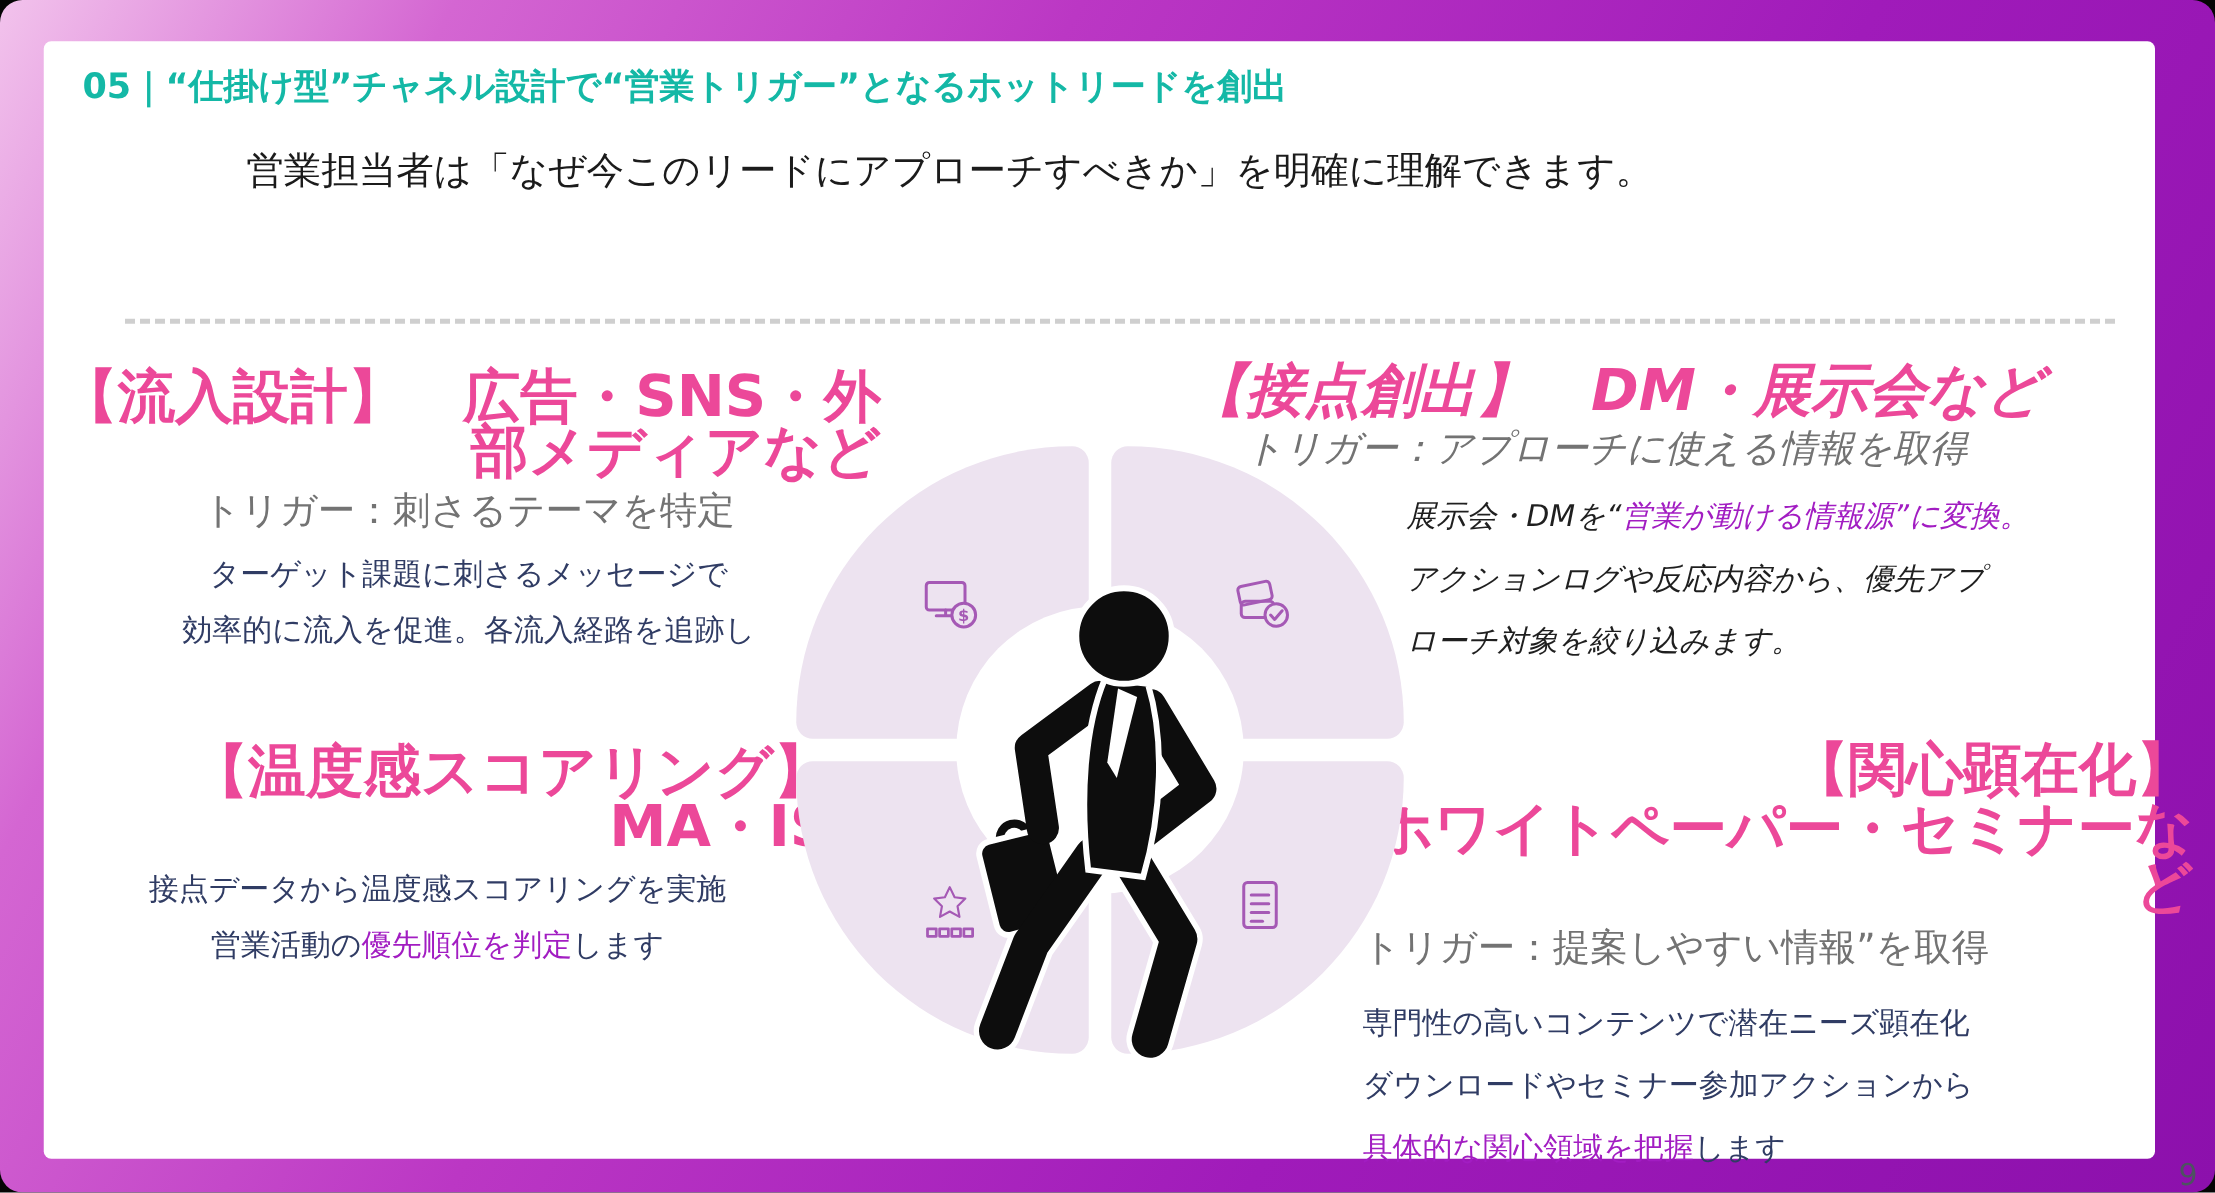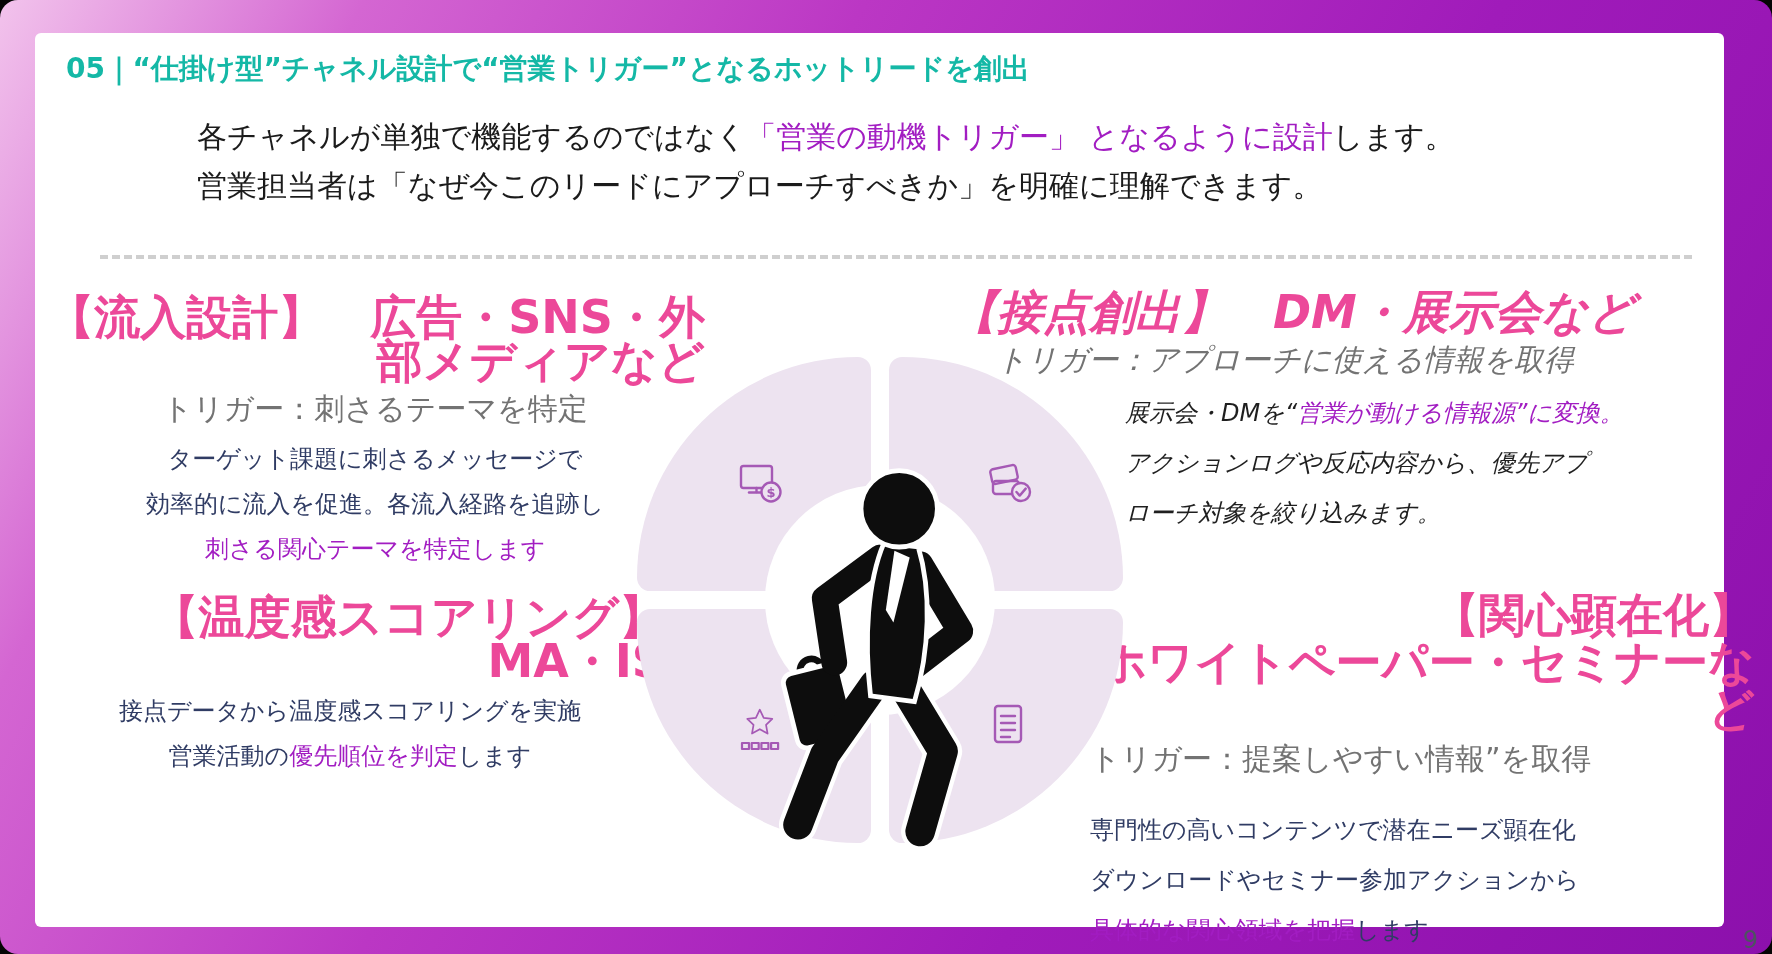--- a/index.html
+++ b/index.html
@@ -34,21 +34,21 @@
   .heading{font-size:46px;font-weight:bold;color:#ec4899;line-height:44px;text-align:right;}
   .trigger{font-size:30px;color:#737373;line-height:44px;margin-top:4px;}
   .bodytext{font-size:24px;line-height:45px;color:#303c64;margin-top:6px;}
   .bodyblack{color:#1f1f1f;}
   .tl-block{left:45px;top:295px;width:660px;}
   .bl-block{left:35px;top:595px;width:630px;}
   .tr-block{left:935px;top:290px;width:700px;font-style:italic;}
   .tr-body{text-align:left;margin-left:190px;line-height:50px;}
   .br-block{left:1090px;top:592px;width:665px;text-align:left;}
   .br-block .heading{line-height:47px;}
-  .br-body{line-height:50px;margin-top:24px;}
+  .br-body{line-height:50px;margin-top:12px;}
   .quad-wrap{left:637px;top:357px;width:486px;height:486px;}
   .quad{position:absolute;width:234px;height:234px;background:#ede3f0;}
   .q-tl{left:0;top:0;border-radius:100% 14px 14px 14px;}
   .q-tr{left:252px;top:0;border-radius:14px 100% 14px 14px;}
   .q-bl{left:0;top:252px;border-radius:14px 14px 14px 100%;}
   .q-br{left:252px;top:252px;border-radius:14px 14px 100% 14px;}
   .center-hole{position:absolute;left:128px;top:128px;width:230px;height:230px;border-radius:50%;background:#ffffff;}
   .q-icon{position:absolute;width:48px;height:48px;}
   .qi-tl{left:100px;top:103px;}
   .qi-tr{left:348px;top:103px;}
@@ -61,33 +61,31 @@
 </style>
 </head>
 <body>
 
 <div class="frame"></div>
 <div class="card"></div>
 
 <div class="abs title">05｜“仕掛け型”チャネル設計で“営業トリガー”となるホットリードを創出</div>
 
 <div class="abs subtitle">
-  <div><span>各チャネルが単独で機能するのではなく</span><span class="p-purple">「営業の動機トリガー」 となるように設計</span><span>します。</span></div>
   <div>営業担当者は「なぜ今このリードにアプローチすべきか」を明確に理解できます。</div>
 </div>
 
 <div class="abs divider"></div>
 
 <div class="abs block tl-block">
   <div class="heading">【流入設計】　広告・SNS・外部メディアなど</div>
   <div class="trigger">トリガー：刺さるテーマを特定</div>
   <div class="bodytext">
     <div>ターゲット課題に刺さるメッセージで</div>
     <div>効率的に流入を促進。各流入経路を追跡し</div>
-    <div class="p-purple">刺さる関心テーマを特定します</div>
   </div>
 </div>
 
 <div class="abs block bl-block">
   <div class="heading">【温度感スコアリング】　MA・IS</div>
   <div class="bodytext">
     <div>接点データから温度感スコアリングを実施</div>
     <div><span>営業活動の</span><span class="p-purple">優先順位を判定</span><span>します</span></div>
   </div>
 </div>

